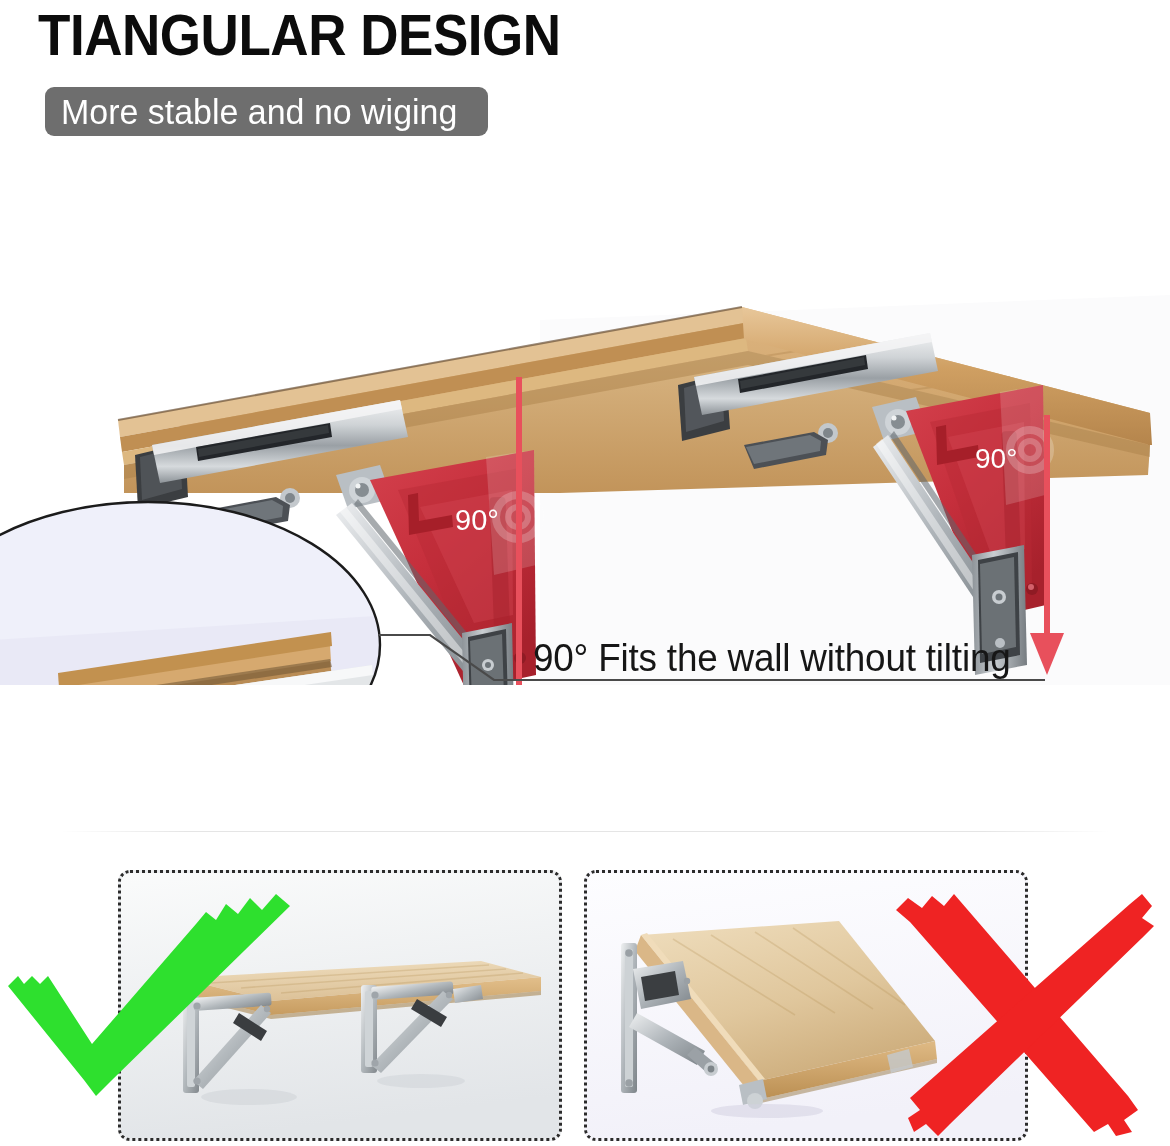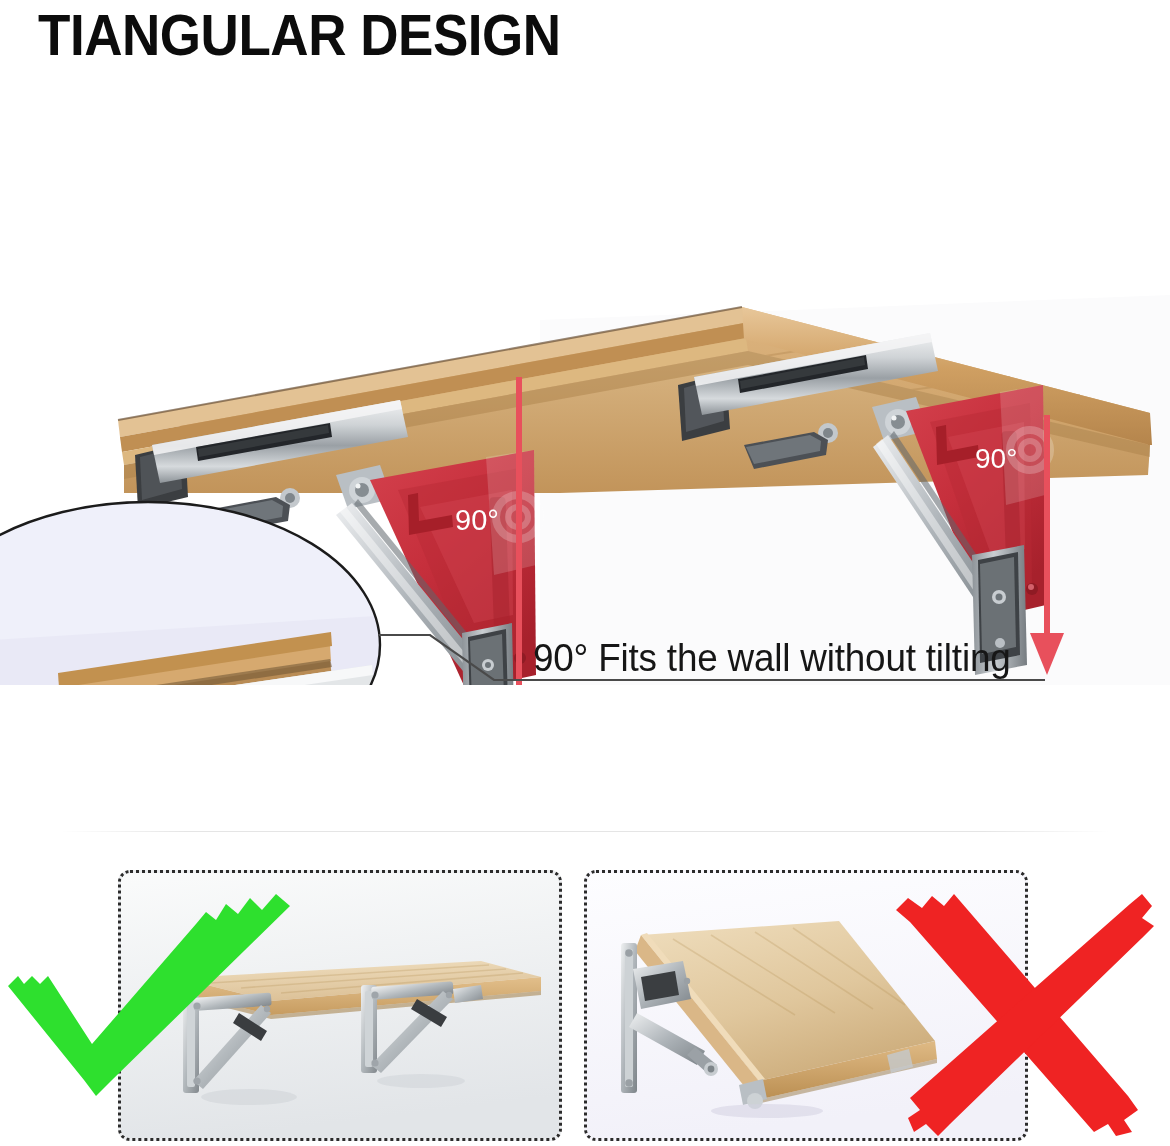--- a/index.html
+++ b/index.html
@@ -66,20 +66,23 @@
   .mark.check{left:0px;top:22px;}
   .mark.cross{left:880px;top:26px;}
 </style>
 </head>
 <body>
 
 <div class="stage">
 
   <div class="title">TIANGULAR DESIGN</div>
 
+  <div class="subtitle-badge">
+    <span>More stable and no wiging</span>
+  </div>
 
   <div class="hero">
     <svg width="1170" height="540" viewBox="0 0 1170 540" xmlns="http://www.w3.org/2000/svg">
       <defs>
         <linearGradient id="woodTop" x1="0" y1="0" x2="0.25" y2="1">
           <stop offset="0" stop-color="#e7c493"></stop>
           <stop offset="0.35" stop-color="#d9b07a"></stop>
           <stop offset="1" stop-color="#cda168"></stop>
         </linearGradient>
         <linearGradient id="woodEdge" x1="0" y1="0" x2="0" y2="1">

